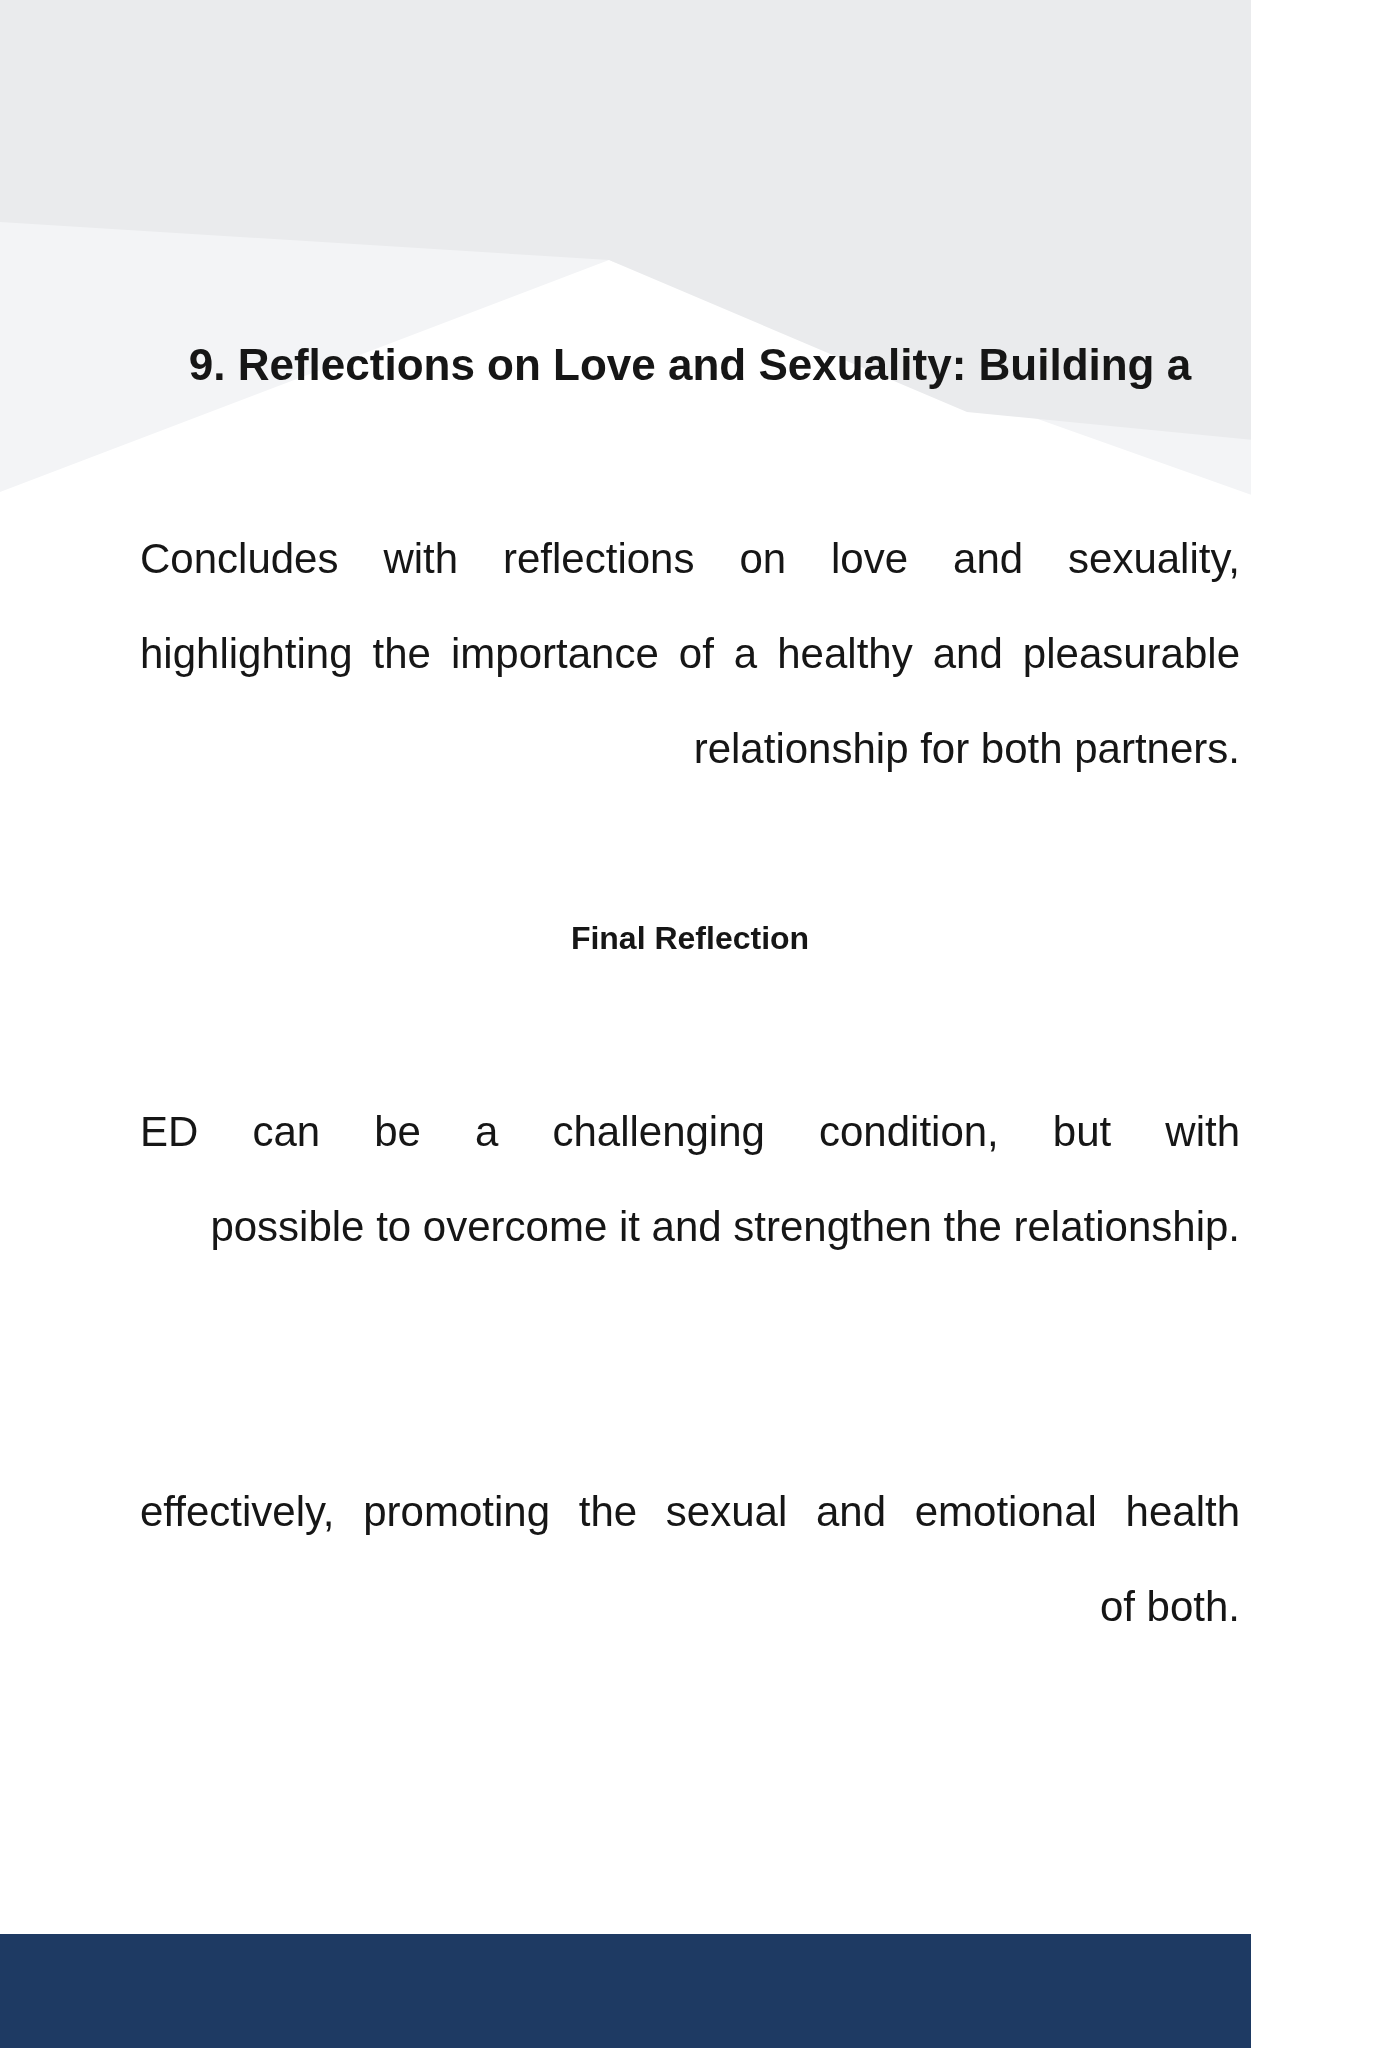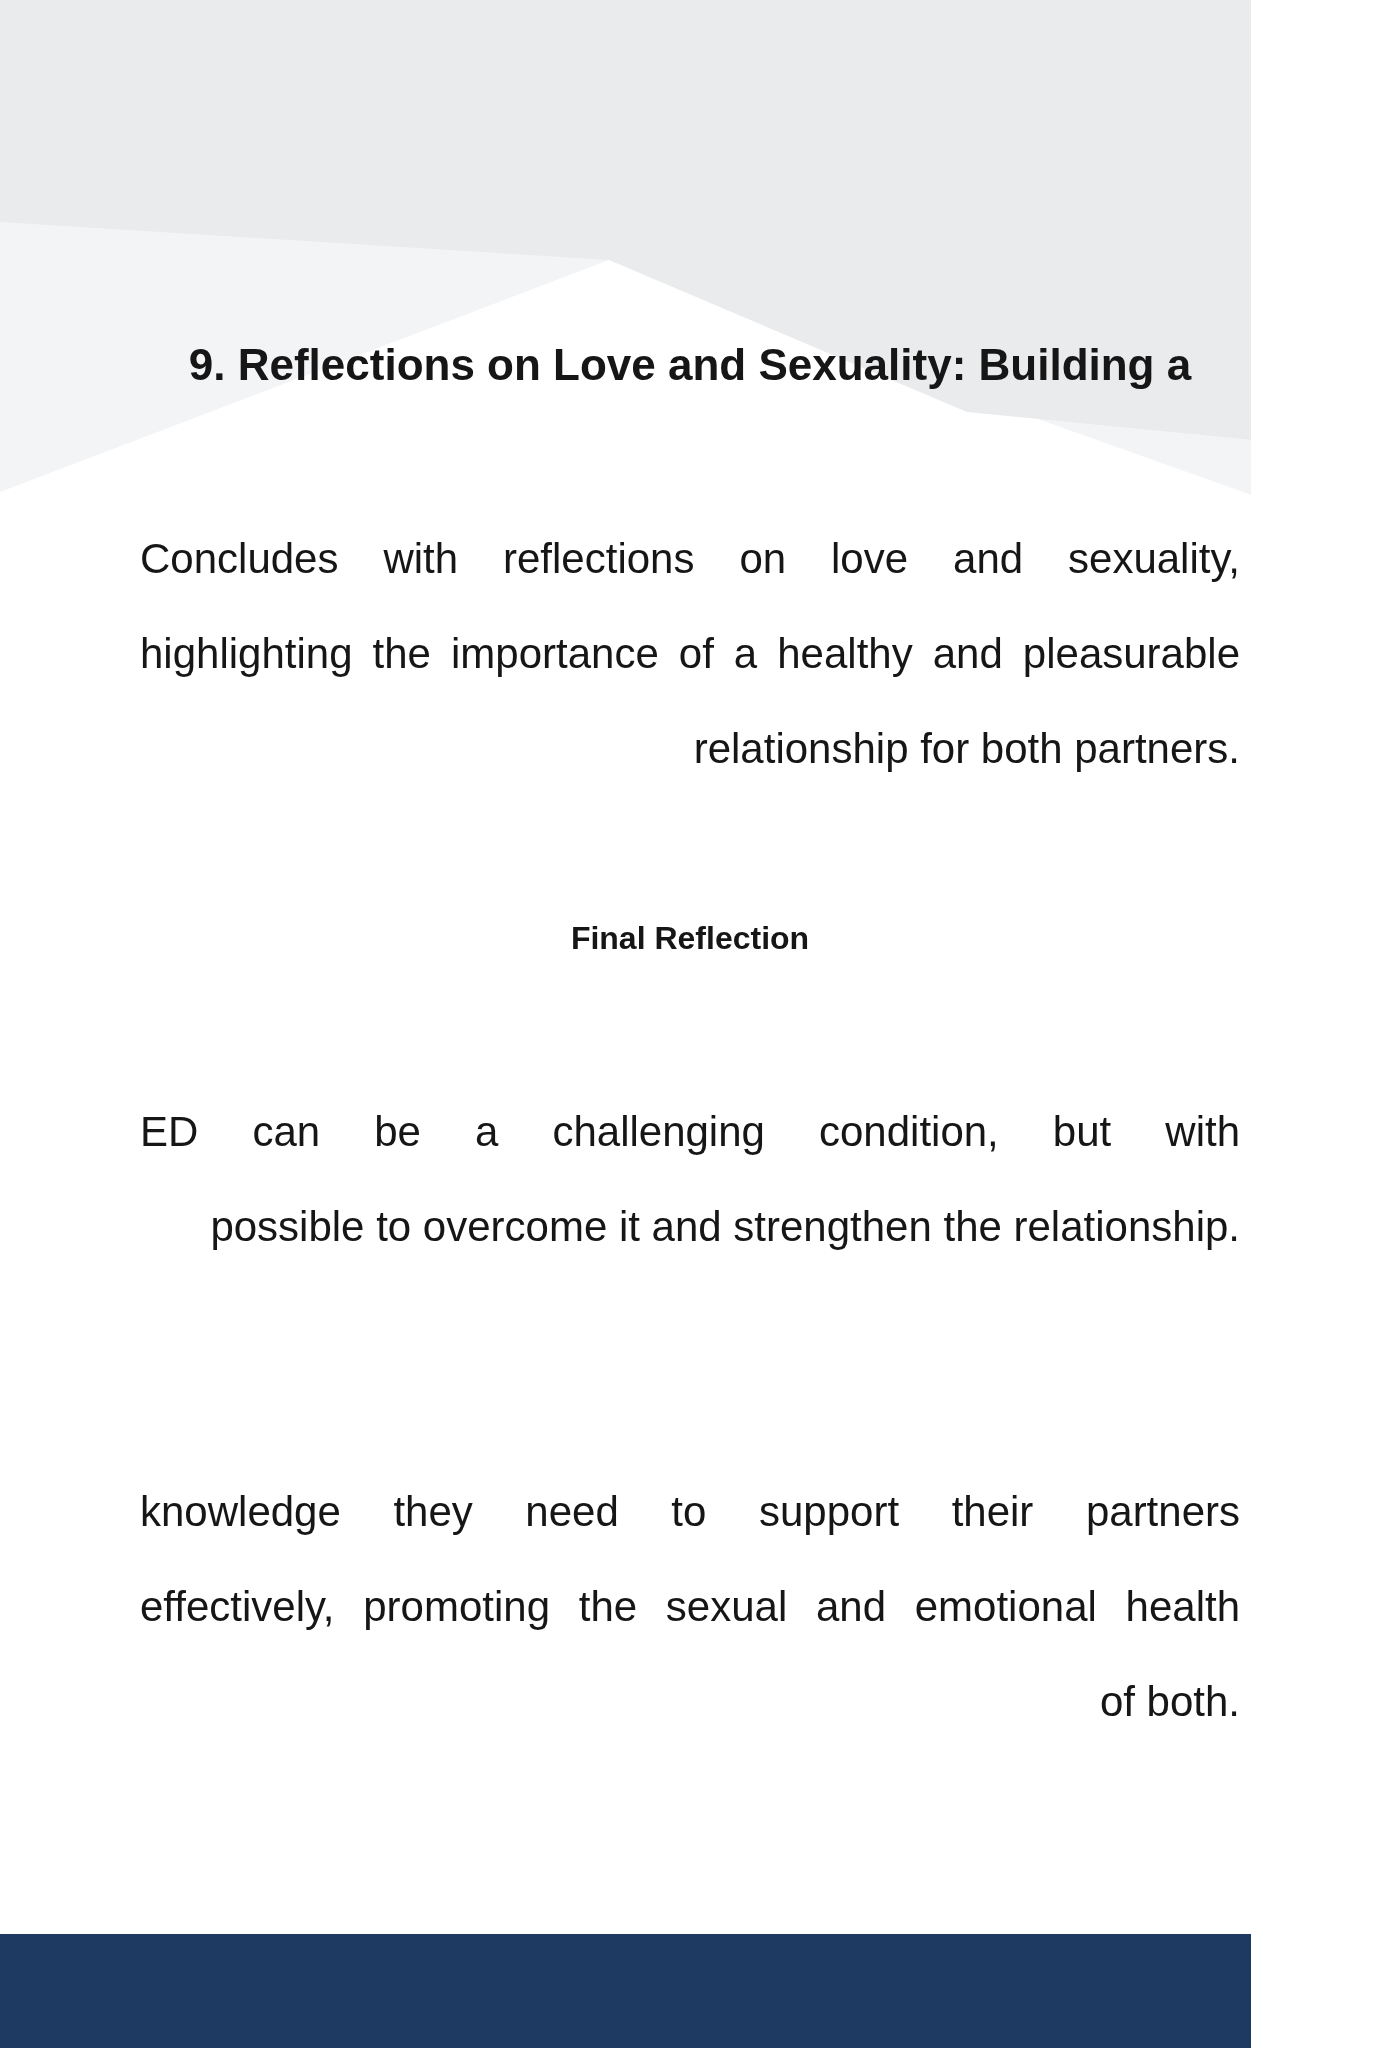--- a/index.html
+++ b/index.html
@@ -123,21 +123,20 @@
   <div class="tblock h2block">
     <div class="hline">Final Reflection</div>
   </div>
 
   <div class="tblock para p2">
     <div class="jline">ED can be a challenging condition, but with</div>
     <div class="lline">possible to overcome it and strengthen the relationship.</div>
   </div>
 
   <div class="tblock para p3">
-    <div class="jline">knowledge they need to support their partners</div>
     <div class="jline">effectively, promoting the sexual and emotional health</div>
     <div class="lline">of both.</div>
   </div>
 
   <div class="footer">
     <span class="page-number">12</span>
   </div>
 
 </div>
 

